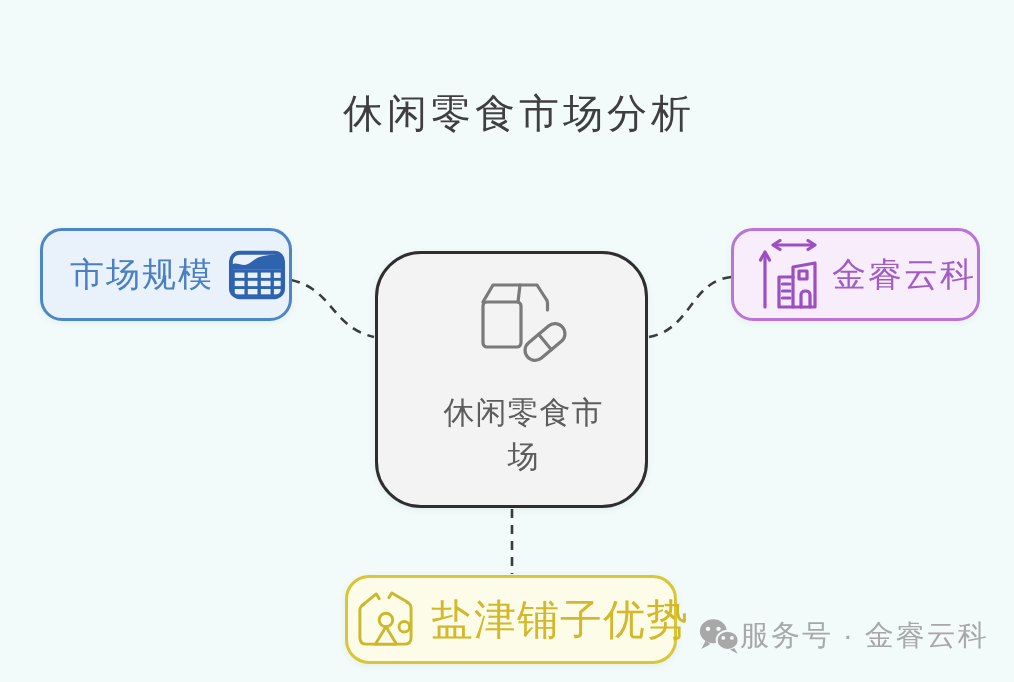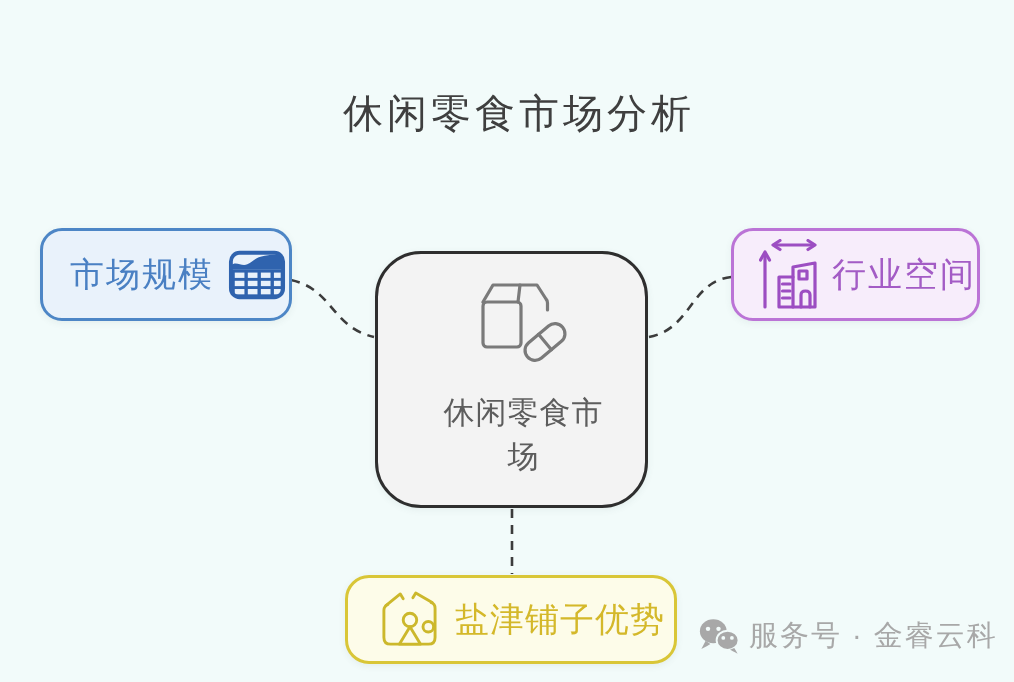--- a/index.html
+++ b/index.html
@@ -37,33 +37,33 @@
   #node-left .label{font-size:34px;color:var(--blue-text);letter-spacing:2px;}
   #node-right{
     left:731px;top:228px;width:249px;height:93px;gap:13px;
     border:3px solid var(--purple-border);background:var(--purple-bg);
   }
   #node-right .label{font-size:34px;color:var(--purple-text);letter-spacing:2px;}
   #node-bottom{
     left:345px;top:575px;width:332px;height:89px;gap:18px;border-radius:24px;
     border:3px solid var(--yellow-border);background:var(--yellow-bg);
   }
-  #node-bottom .label{font-size:34px;color:var(--yellow-text);letter-spacing:1px;}
+  #node-bottom .label{font-size:42px;color:var(--yellow-text);letter-spacing:1px;}
   #node-center{
     left:375px;top:251px;width:273px;height:257px;border-radius:46px;
     border:3px solid var(--center-border);background:var(--center-bg);
     flex-direction:column;gap:21px;
   }
   #node-center .label{
     font-size:31px;line-height:1.42;color:var(--center-text);
     text-align:center;width:168px;letter-spacing:1px;
     word-break:break-all;white-space:normal;
   }
   #watermark{
-    position:absolute;left:698px;top:616px;display:flex;gap:9px;
+    position:absolute;left:698px;top:616px;display:flex;
   }
   #watermark .label{font-size:29px;color:var(--watermark);letter-spacing:2px;white-space:nowrap;}
   .icon{display:block;flex:0 0 auto;}
 </style>
 </head>
 <body>
 
 <div>
 
   <div id="title">休闲零食市场分析</div>
@@ -129,21 +129,21 @@
         <path d="M1.5 21 L6 13 L10.5 21"></path>
         <path d="M20 68 L20 38 L34 38 L34 28 L56 24 L56 68 Z"></path>
         <line x1="34" y1="38" x2="34" y2="68"></line>
         <line x1="23.5" y1="45" x2="31" y2="45"></line>
         <line x1="23.5" y1="52" x2="31" y2="52"></line>
         <line x1="23.5" y1="59" x2="31" y2="59"></line>
         <rect x="40" y="32" width="8" height="8"></rect>
         <path d="M42 68 L42 56 Q42 52 46.5 52 Q51 52 51 56 L51 68"></path>
       </g>
     </svg>
-    <div class="label">行业空间</div>
+    <div class="label">金睿云科</div>
   </div>
 
   <div class="node" id="node-bottom">
     <svg class="icon" width="56" height="60" viewBox="0 0 58 62" xmlns="http://www.w3.org/2000/svg">
       <g style="stroke:var(--yellow-icon)" stroke-width="3" fill="none" stroke-linejoin="round" stroke-linecap="round">
         <path d="M7 15 Q3 17 3 21 L3 49 Q3 56 10 56 L49 56 Q56 56 56 49 L56 19 Q56 14 52 13"></path>
         <path d="M5 16 L20 4 L23 9"></path>
         <path d="M53 13 L36 3 L33 8"></path>
         <circle cx="30" cy="31" r="7" style="fill:var(--yellow-bg)"></circle>
         <circle cx="49" cy="38" r="5.5" style="fill:var(--yellow-bg)"></circle>

